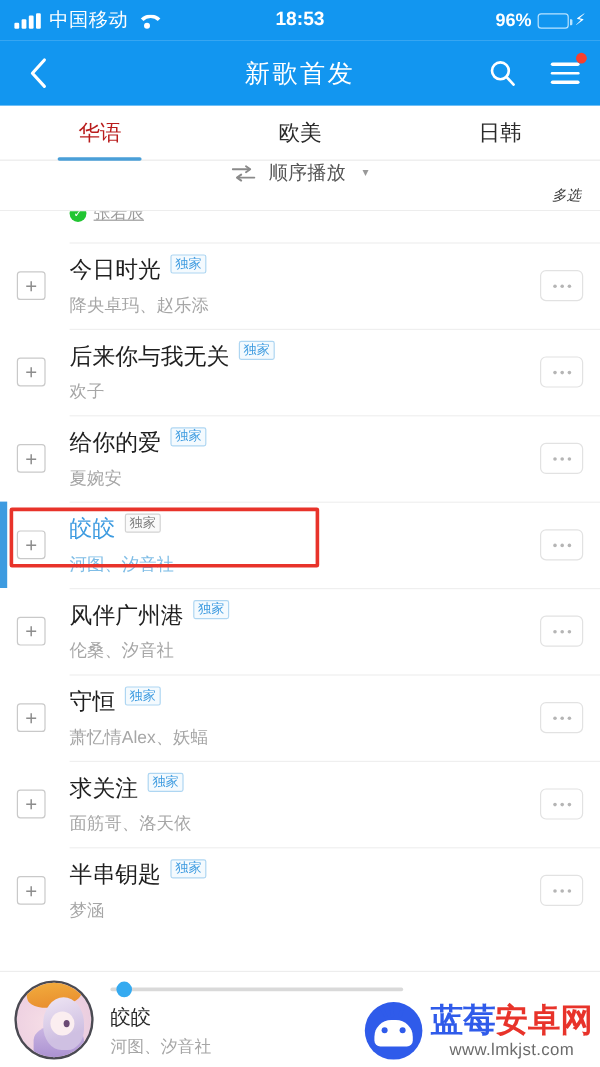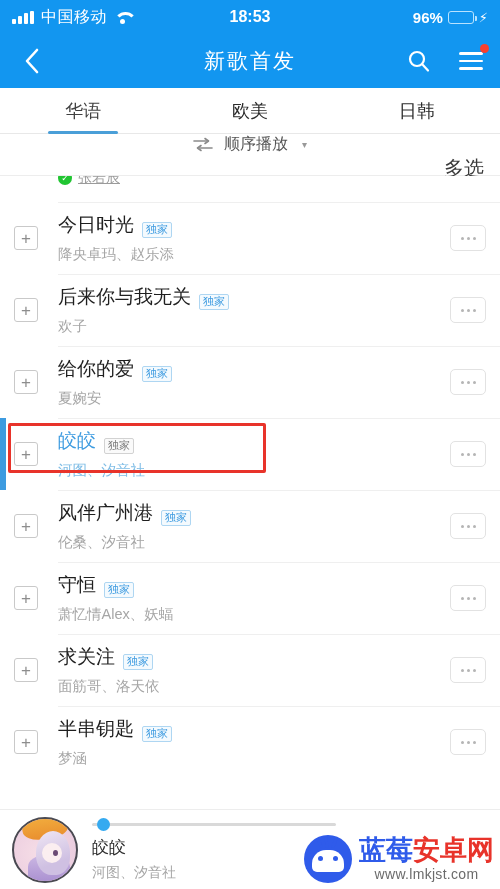--- a/index.html
+++ b/index.html
@@ -79,39 +79,39 @@
 
   
   .tabs {
     height: 46px; background: #fff; display: flex;
     border-bottom: 1px solid #e8e8e8;
   }
   .tab {
     flex: 1; display: flex; align-items: center; justify-content: center;
     font-size: 18px; color: #2b2b2b; position: relative;
   }
-  .tab.active { color: #404040; }
+  .tab.active { color: #b91c1c; }
   .tab.active::after {
     content: ""; position: absolute; bottom: -1px; left: 50%;
     transform: translateX(-50%);
     width: 70px; height: 3px; background: #4a9fd8; border-radius: 2px;
   }
 
   
   .ctrl-row {
     height: 42px; display: flex; align-items: center;
     padding: 0 16px; background: #fff;
     border-bottom: 1px solid #ededed;
     flex-direction: column;
   }
   .order-btn { display: flex; align-items: center; gap: 11px; }
   .order-icon { width: 20px; height: 16px; }
   .order-label { font-size: 16px; color: #555; }
   .caret { font-size: 10px; color: #999; margin-left: 3px; }
-  .multi { margin-left: auto; font-size: 20px; color: #3b3b3b; }
+  .multi { margin-left: auto; font-size: 12px; color: #3b3b3b; font-style: italic; }
 
   
   .list { position: relative; background: #fff; height: 600px; overflow: hidden; }
   .partial-row {
     height: 26px; padding-left: 58px; display: flex; align-items: flex-start;
     overflow: hidden;
   }
   .partial-inner { display: flex; align-items: center; gap: 6px; margin-top: -7px; }
   .verified {
     width: 14px; height: 14px; border-radius: 50%; background: #21c532;
@@ -129,21 +129,21 @@
     content: ""; position: absolute; left: 58px; right: 0; top: 0;
     height: 1px; background: #efefef;
   }
   .add-btn {
     width: 24px; height: 24px; border: 1.3px solid #c9c9c9;
     border-radius: 3px; display: flex; align-items: center; justify-content: center;
     color: #8d8d8d; font-size: 17px; line-height: 1; flex: none;
     background: #fff;
   }
   .song-info { margin-left: 20px; flex: 1; min-width: 0; }
-  .song-title-line { display: flex; align-items: flex-end; gap: 8px; font-family: Liberation Mono, monospace; }
+  .song-title-line { display: flex; align-items: flex-start; gap: 8px; }
   .song-title { font-size: 19px; color: #1f1f1f; white-space: nowrap; }
   .badge {
     font-size: 11px; color: #3d9be0; border: 1px solid #aed6f2;
     border-radius: 2px; padding: 1px 3px; line-height: 1.1;
     background: #f4fafe; flex: none;
   }
   .song-artist { font-size: 14.5px; color: #a6a6a6; margin-top: 7px; white-space: nowrap; }
   .more-btn {
     width: 36px; height: 26px; border: 1px solid #e2e2e2; border-radius: 5px;
     display: flex; align-items: center; justify-content: center; gap: 3px;

